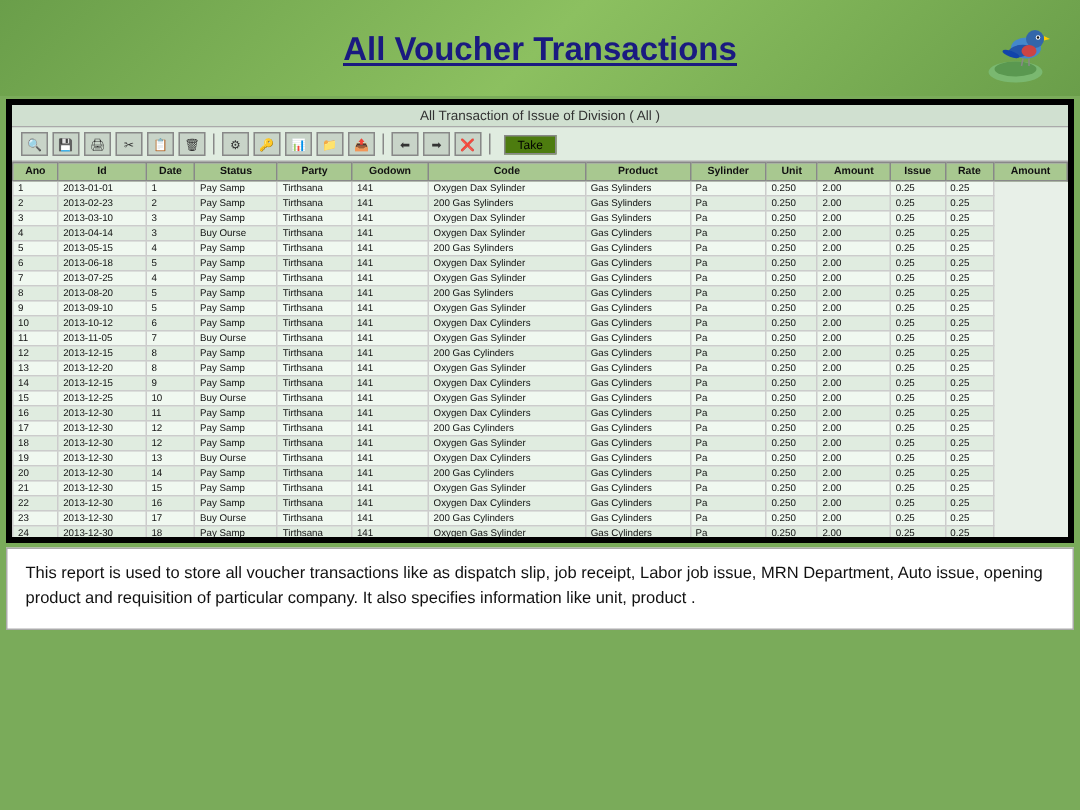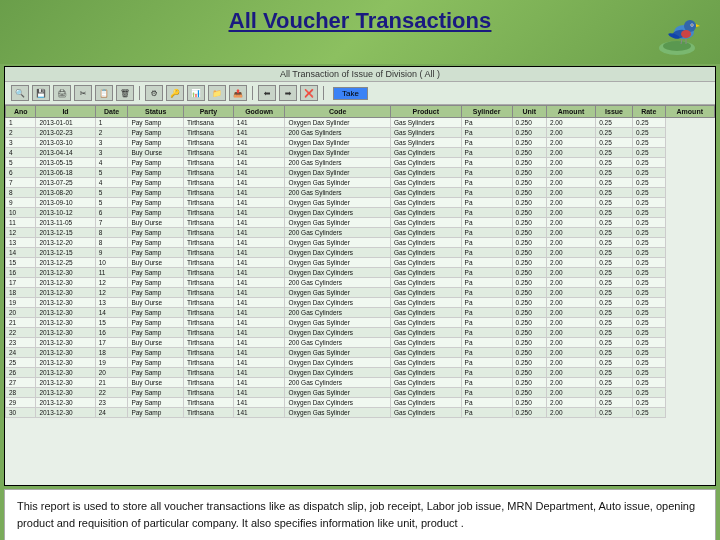--- a/index.html
+++ b/index.html
@@ -8,21 +8,21 @@
       height: 540px;
       font-family: Arial, sans-serif;
       background: #7aab5a;
       overflow: hidden;
     }
 
     .header-section {
       background: linear-gradient(135deg, #6a9e4a, #8cc060, #6a9e4a);
       padding: 8px 16px 6px 16px;
       display: flex;
-      align-items: flex-start;
+      align-items: center;
       justify-content: space-between;
       min-height: 58px;
       text-decoration: underline;
     }
 
     .header-title {
       font-size: 22px;
       font-weight: bold;
       color: #1a1a80;
       text-decoration: underline;
@@ -34,22 +34,22 @@
       width: 55px;
       height: 50px;
       display: flex;
       align-items: center;
       justify-content: center;
     }
 
     .main-content {
       background: #e8f0e8;
       margin: 2px 4px;
-      border: 1px solid #000000;
-      height: 420px;
+      border: 4px solid #000000;
+      height: 296px;
       overflow: hidden;
     }
 
     .filter-bar {
       background: #d0e0d0;
       padding: 2px 6px;
       font-size: 9px;
       color: #333;
       text-align: center;
       border-bottom: 1px solid #aaa;
@@ -138,21 +138,21 @@
       margin: 3px 4px;
       border: 1px solid #aaa;
       padding: 8px 12px;
       font-size: 11px;
       color: #111;
       line-height: 1.5;
       min-height: 55px;
     }
 
     .take-btn {
-      background: #3b82f6;
+      background: #4d7c0f;
       border: 1px solid #888;
       font-size: 8px;
       padding: 1px 8px;
       cursor: pointer;
       margin-left: 4px;
     }
   </style>
 </head>
 <body>
 

